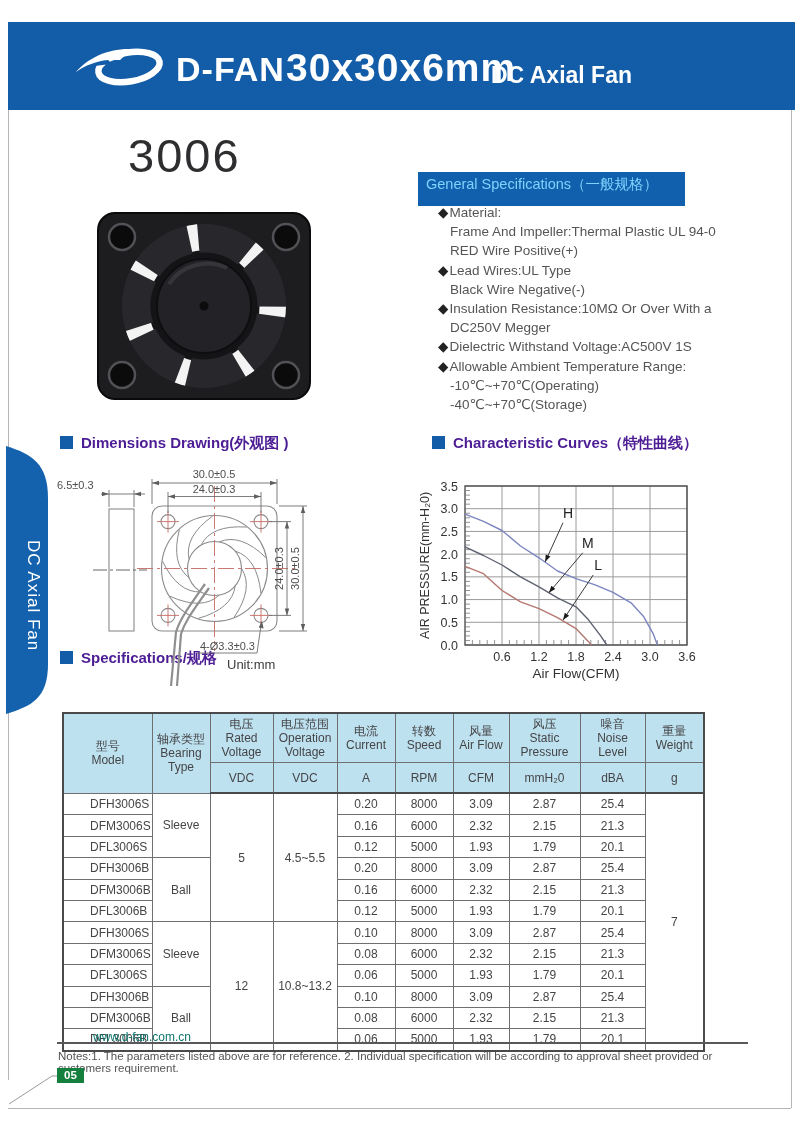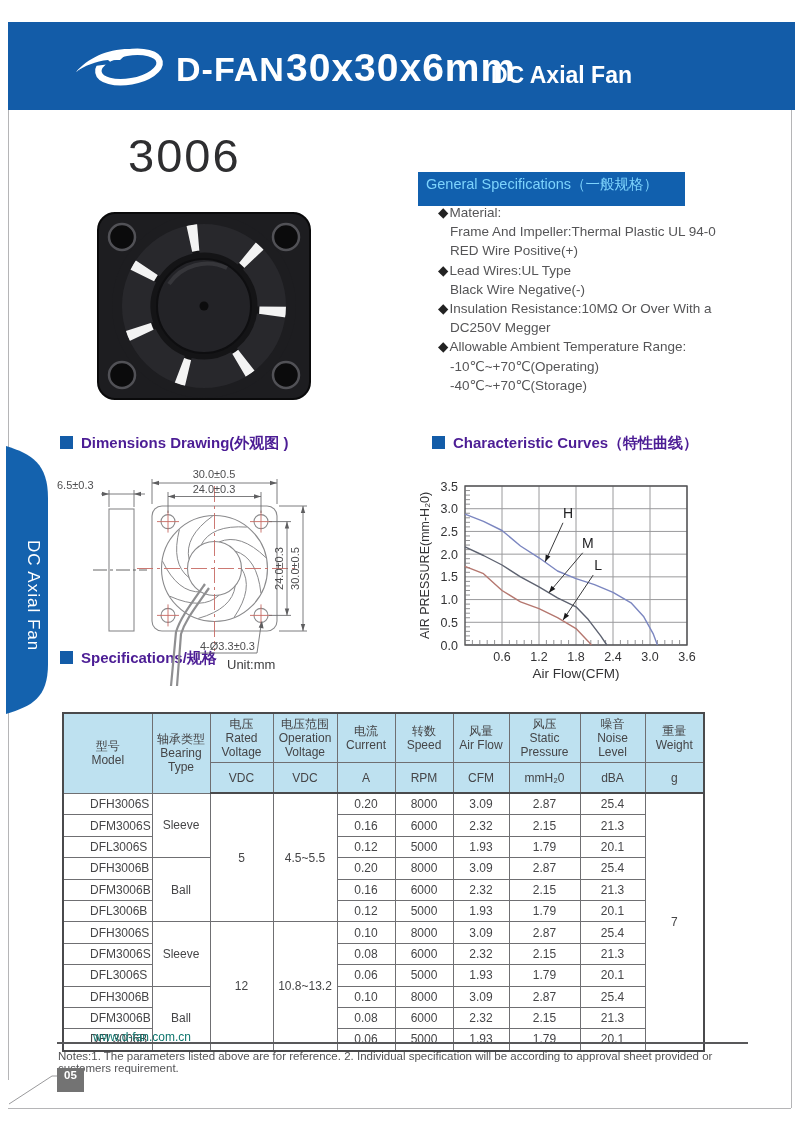--- a/index.html
+++ b/index.html
@@ -30,21 +30,21 @@
   table.spec{position:absolute;left:62px;top:712px;border-collapse:collapse;table-layout:fixed;
     border:2px solid #4a4a4c;font-size:12px;color:#454547;}
   table.spec th,table.spec td{border:1px solid #6f6f72;padding:0;}
   table.spec thead th{background:#bee1f0;font-weight:normal;font-size:12px;line-height:14px;padding:3px 1px;}
   table.spec thead tr.units th{height:23px;border-top:1px solid #6f6f72;}
   table.spec thead tr:last-child th{border-bottom:2px solid #4a4a4c;margin-top:16px;}
   table.spec td{height:20.4px;text-align:center;}
   table.spec td.model{text-align:left;padding-left:26px;}
   .notes{position:absolute;left:58px;top:1050px;width:700px;font-size:11.5px;color:#545456;}
   .rule{position:absolute;left:57px;top:1042px;width:691px;height:2px;background:#58585a;}
-  .pageno{position:absolute;left:57px;top:1068px;width:27px;height:24px;background:#737373;color:#fff;
+  .pageno{position:absolute;left:57px;top:1068px;width:27px;height:15px;background:#15803d;color:#fff;
     font-size:11.5px;font-weight:bold;text-align:center;line-height:15px;}
   .site{position:absolute;left:93px;top:1030px;font-size:12px;color:#0f766e;text-decoration:none;}
   .overlay{position:absolute;left:0;top:0;pointer-events:none;}
   svg text{font-family:"Liberation Sans","DejaVu Sans",sans-serif;}
 </style>
 </head>
 <body>
 
 <div class="page">
 
@@ -101,20 +101,21 @@
 
   <div class="gs-bar">General Specifications（一般规格）</div>
   <div class="gs-list" id="gs-list">
       <div class="row"><span class="dia">◆</span>Material:</div>
       <div class="row cont">Frame And Impeller:Thermal Plastic UL 94-0</div>
       <div class="row cont">RED Wire Positive(+)</div>
       <div class="row"><span class="dia">◆</span>Lead Wires:UL Type</div>
       <div class="row cont">Black Wire Negative(-)</div>
       <div class="row"><span class="dia">◆</span>Insulation Resistance:10MΩ Or Over With a</div>
       <div class="row cont">DC250V Megger</div>
+      <div class="row"><span class="dia">◆</span>Dielectric Withstand Voltage:AC500V 1S</div>
       <div class="row"><span class="dia">◆</span>Allowable Ambient Temperature Range:</div>
       <div class="row cont">-10℃~+70℃(Operating)</div>
       <div class="row cont">-40℃~+70℃(Storage)</div>
     </div>
 
   <div class="sect" style="left:60px;top:434px;">
     <span class="sq"></span><span>Dimensions Drawing(外观图 )</span>
   </div>
   <div class="sect" style="left:432px;top:434px;">
     <span class="sq"></span><span>Characteristic Curves（特性曲线）</span>

